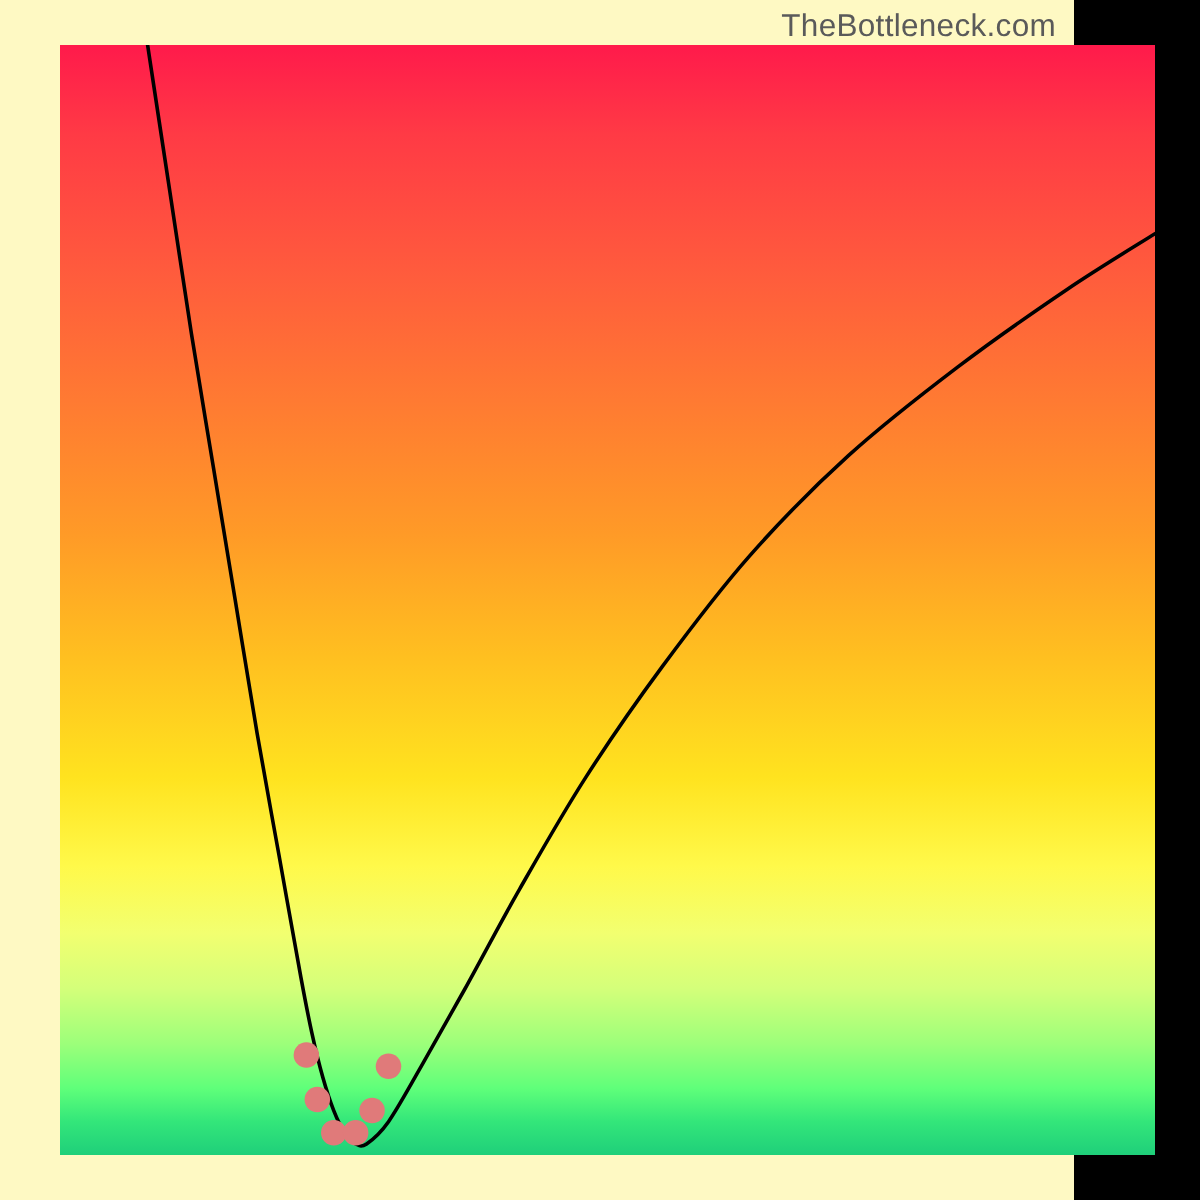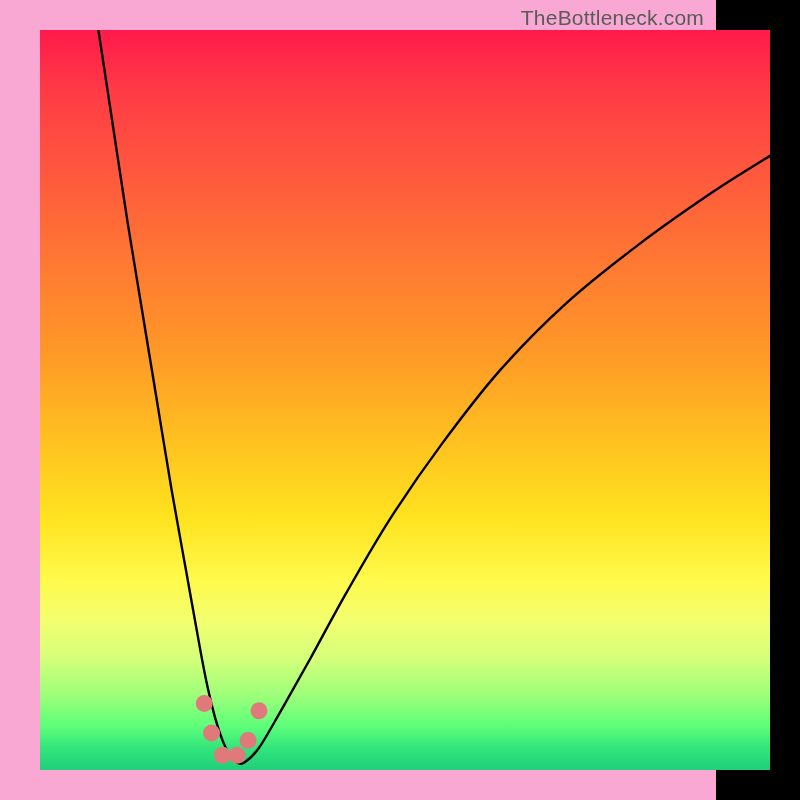--- a/index.html
+++ b/index.html
@@ -10,21 +10,21 @@
     overflow: hidden;
     background: #000;
     font-family: Arial, Helvetica, sans-serif;
   }
   .frame {
     position: absolute;
     left: 0;
     top: 0;
     width: 716px;
     height: 800px;
-    background: #f9a8d4;
+    background: #fef9c3;
   }
   .plot {
     position: absolute;
     left: 40px;
     top: 30px;
     width: 730px;
     height: 740px;
     
     background: linear-gradient(
       to bottom,

